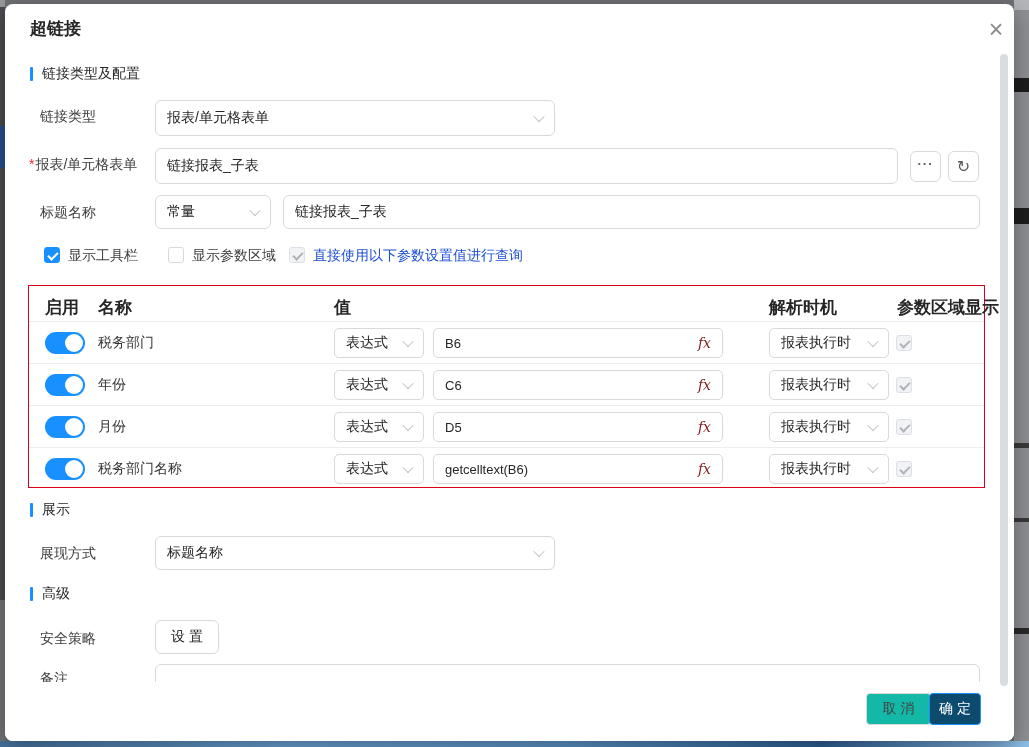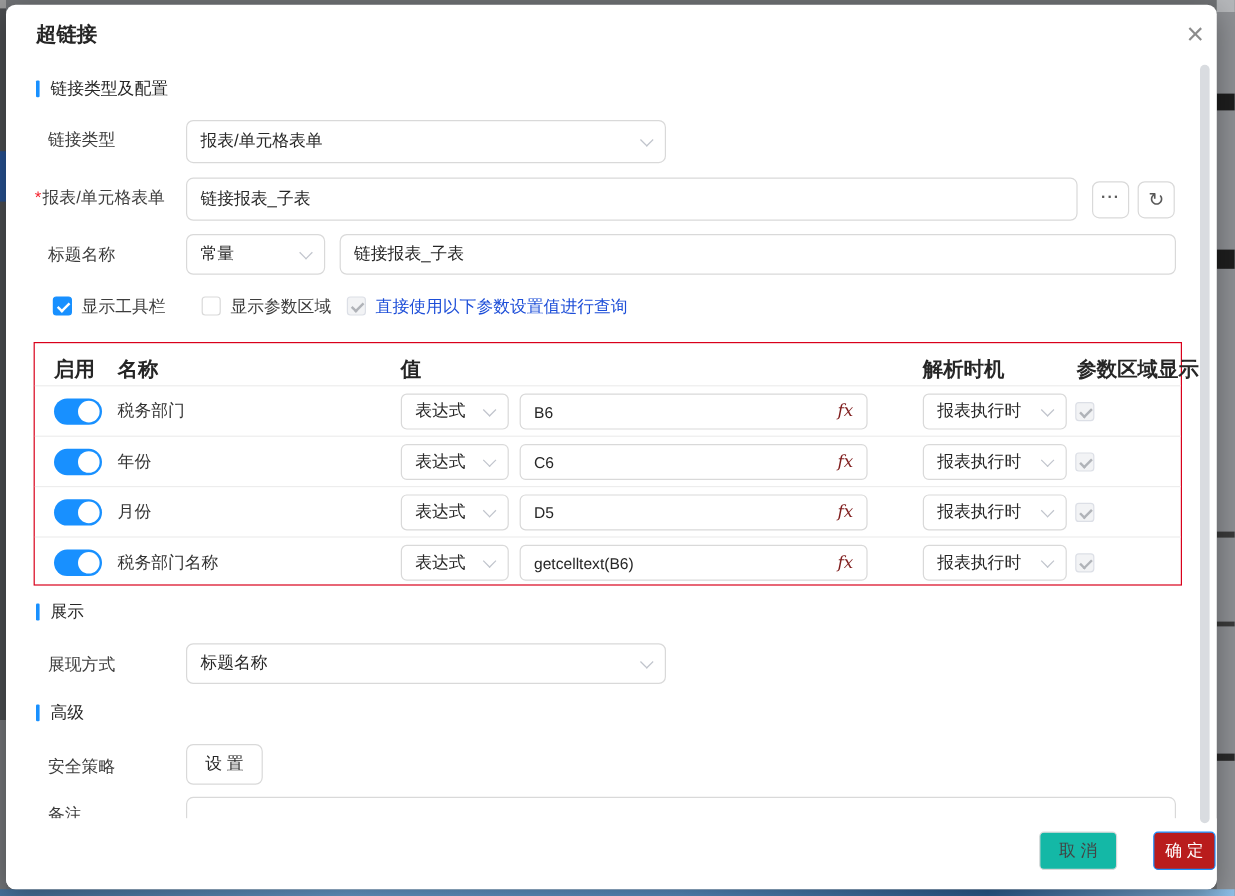--- a/index.html
+++ b/index.html
@@ -73,21 +73,21 @@
   .vinput{left:404px;top:6px;width:290px;height:30px;border-radius:5px;font-size:13px}
   .fx{margin-left:auto;font-family:"DejaVu Serif",serif;font-style:italic;font-size:14px;color:#7f1d1d;cursor:pointer}
   .tsel{left:740px;top:6px;width:120px;height:30px;border-radius:5px}
   .area-cb{position:absolute;left:867px;top:13px;margin:0}
 
   
   .footer{position:absolute;left:0;top:678px;width:1009px;height:59px;background:#fff}
   .btn{position:absolute;box-sizing:border-box;height:32px;border-radius:4px;font-size:14px;display:flex;
     align-items:center;justify-content:center;cursor:pointer;white-space:nowrap}
   .btn-cancel{left:861px;top:11px;width:65px;background:#14b8a6;border:1px solid #d9d9d9;color:#434343}
-  .btn-ok{left:956px;top:11px;width:52px;background:#b91c1c;border:1px solid #1890ff;color:#fff}
+  .btn-ok{left:924px;top:11px;width:52px;background:#0c4a6e;border:1px solid #1890ff;color:#fff}
 
   .scrollbar{position:absolute;left:995px;top:50px;width:8px;height:632px;border-radius:4px;background:#d9dce0;z-index:3}
 </style>
 </head>
 <body>
 
 <div class="bg-left">
   <div class="light-top"></div>
   <div class="blue-patch"></div>
   <div class="bottom"></div>

